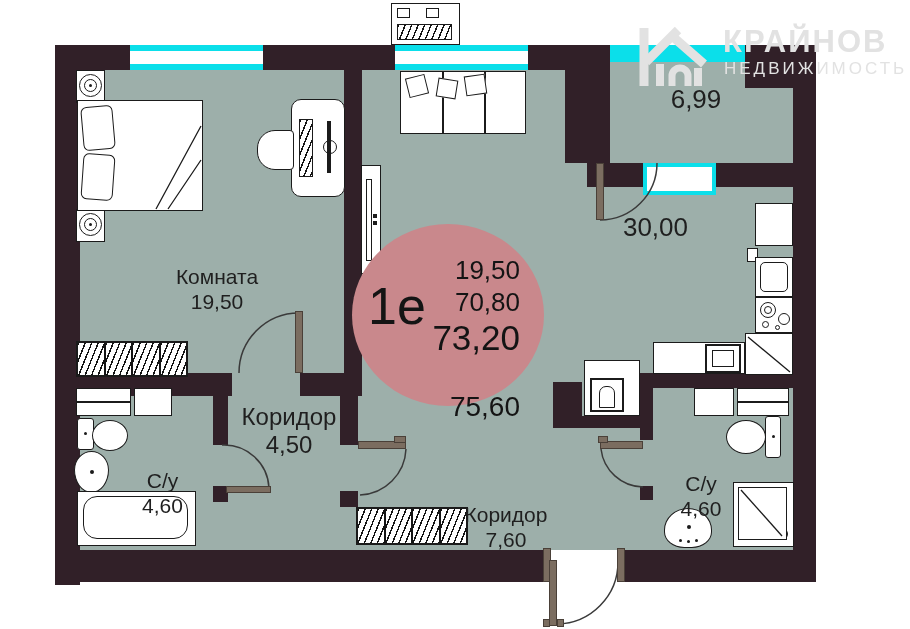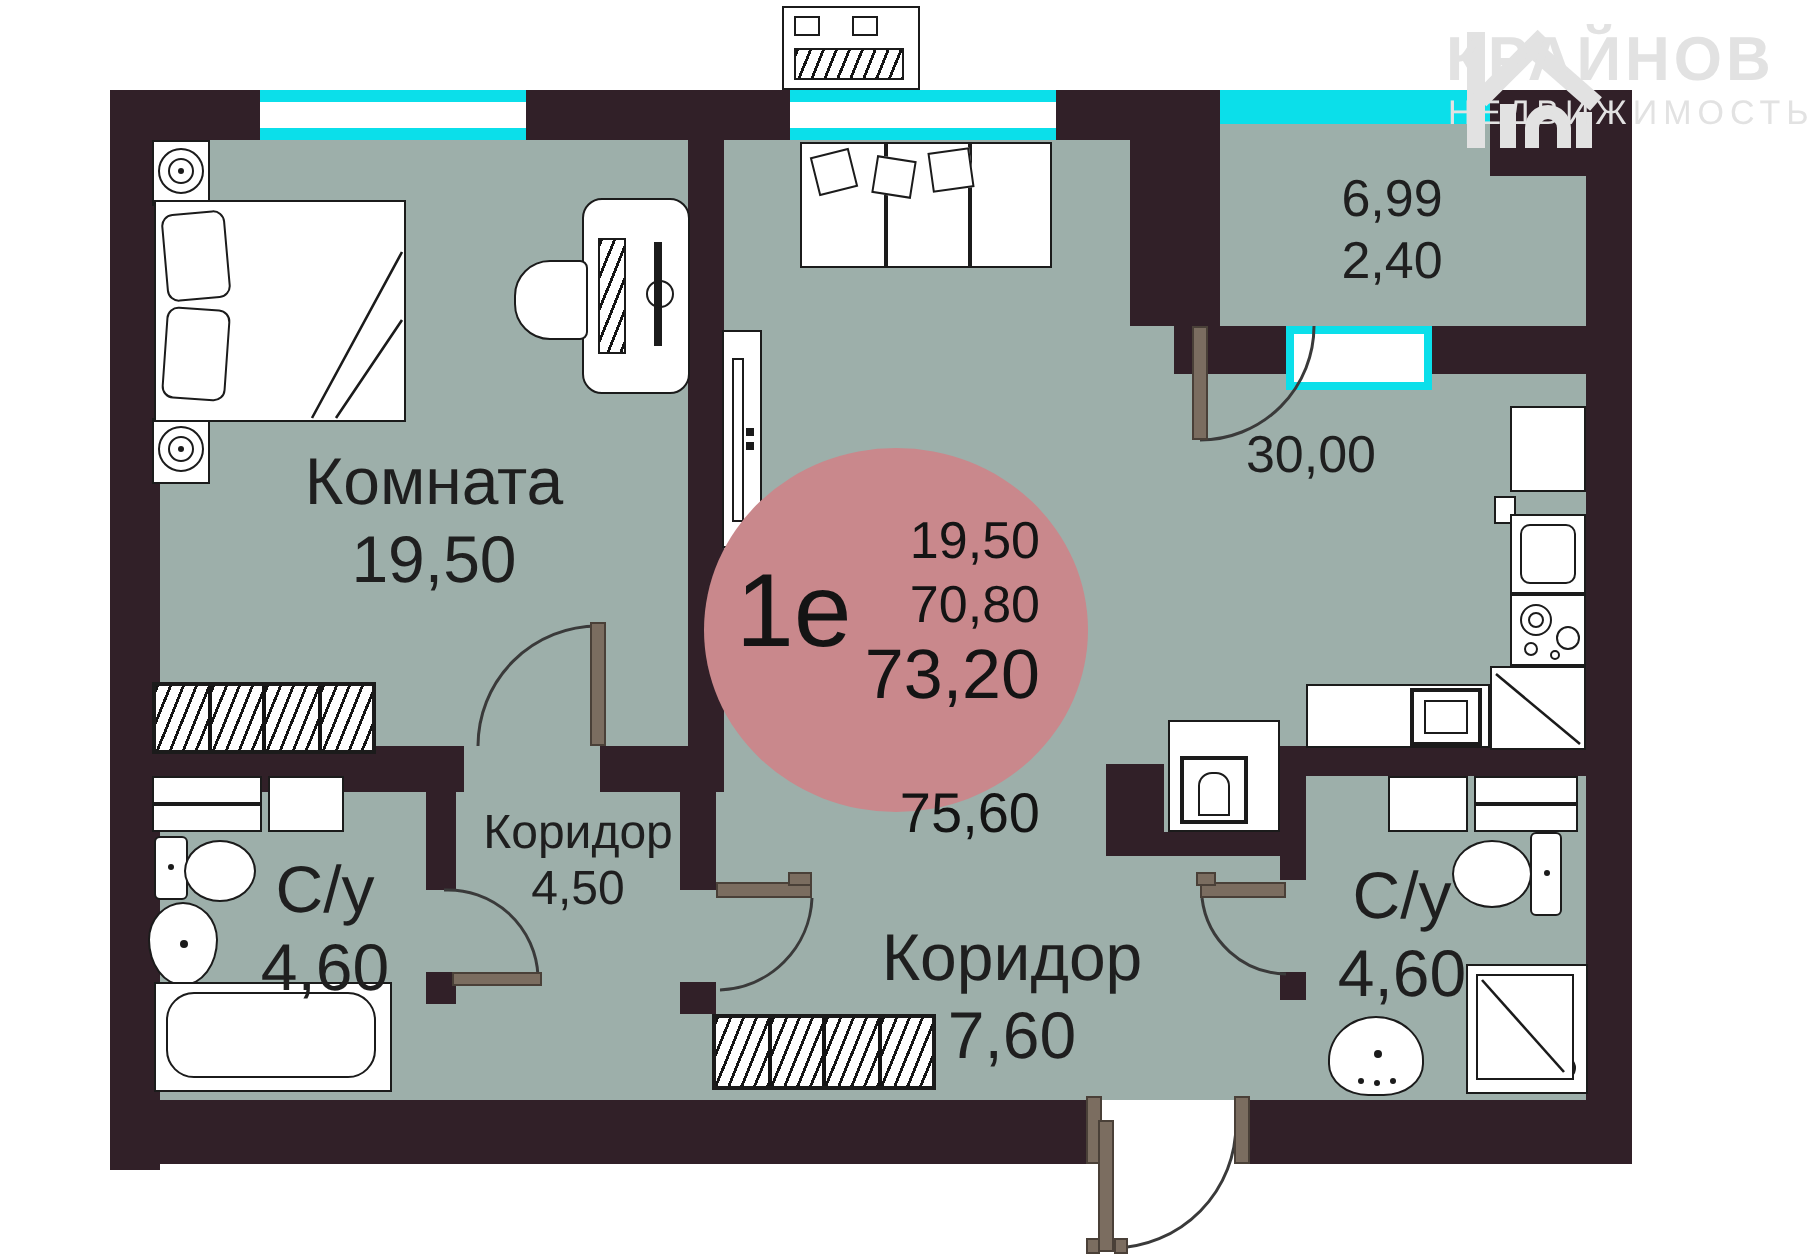--- a/index.html
+++ b/index.html
@@ -9,32 +9,32 @@
   .floor{position:absolute;background:var(--floor);z-index:1;}
   .wall{position:absolute;background:var(--wall);z-index:3;}
   .win{position:absolute;z-index:4;background:linear-gradient(to bottom,var(--window) 0 6px,#ffffff 6px 19px,var(--window) 19px 25px);}
   .glaz{position:absolute;z-index:4;background:var(--window);}
   .kwin{position:absolute;z-index:4;background:#ffffff;border:4px solid var(--window);}
   .furn{position:absolute;background:#ffffff;border:1.5px solid #1b1b1b;z-index:5;box-sizing:border-box;}
   .noborder{border:none;}
   .doorp{position:absolute;background:var(--door);border:1px solid #4a4038;z-index:7;box-sizing:border-box;}
   .svgov{position:absolute;left:0;top:0;z-index:6;pointer-events:none;}
   .label{position:absolute;z-index:9;color:var(--text);text-align:center;line-height:1.18;white-space:nowrap;}
-  .f27{font-size:33px;} .f26{font-size:26px;} .f24{font-size:24px;}
+  .f27{font-size:21px;margin-top:43px;} .f26{font-size:26px;} .f24{font-size:24px;}
   .badge{position:absolute;left:352px;top:224px;width:192px;height:182px;border-radius:50%;
          background:var(--badge);z-index:8;}
   .badge .unit{position:absolute;left:16px;top:52px;font-size:52px;color:#141414;}
   .badge .a{position:absolute;right:24px;text-align:right;color:#141414;}
   .hatch{background-image:repeating-linear-gradient(112deg,#141414 0 1.4px,transparent 1.4px 6px);}
   .cells{display:flex;z-index:5;}
   .cells>div{flex:1;border-right:2px solid #141414;background-color:#fff;}
   .cells>div:last-child{border-right:none;}
   .dot{position:absolute;background:#1b1b1b;border-radius:50%;}
   .ring{position:absolute;border:1.5px solid #1b1b1b;border-radius:50%;box-sizing:border-box;}
-  .wm{position:absolute;left:620px;top:0;width:288px;height:80px;z-index:20;color:var(--watermark);text-align:center;}
+  .wm{position:absolute;left:620px;top:12px;width:288px;height:80px;z-index:20;color:var(--watermark);}
   .wm .brand{position:absolute;left:103px;top:12px;font-size:31px;letter-spacing:2px;font-weight:bold;}
   .wm .sub{position:absolute;left:104px;top:47px;font-size:17px;letter-spacing:3px;}
 </style>
 </head>
 <body>
 
 <div class="stage">
 
   <div class="floor" style="left:80px;top:70px;width:713px;height:480px;"></div>
   <div class="floor" style="left:610px;top:62px;width:183px;height:101px;"></div>
@@ -206,21 +206,20 @@
 
   <div class="label f27" style="left:117px;top:222px;width:200px;">
     <div>Комната</div>
     <div>19,50</div>
   </div>
   <div class="label f26" style="left:543px;top:212px;width:225px;">
     <div>30,00</div>
   </div>
   <div class="label f26" style="left:638px;top:84px;width:116px;">
     <div>6,99</div>
-    <div>2,40</div>
   </div>
   <div class="label f24" style="left:228px;top:403px;width:122px;">
     <div>Коридор</div>
     <div>4,50</div>
   </div>
   <div class="label f27" style="left:105px;top:426px;width:115px;">
     <div>С/у</div>
     <div>4,60</div>
   </div>
   <div class="label f27" style="left:416px;top:460px;width:180px;">

